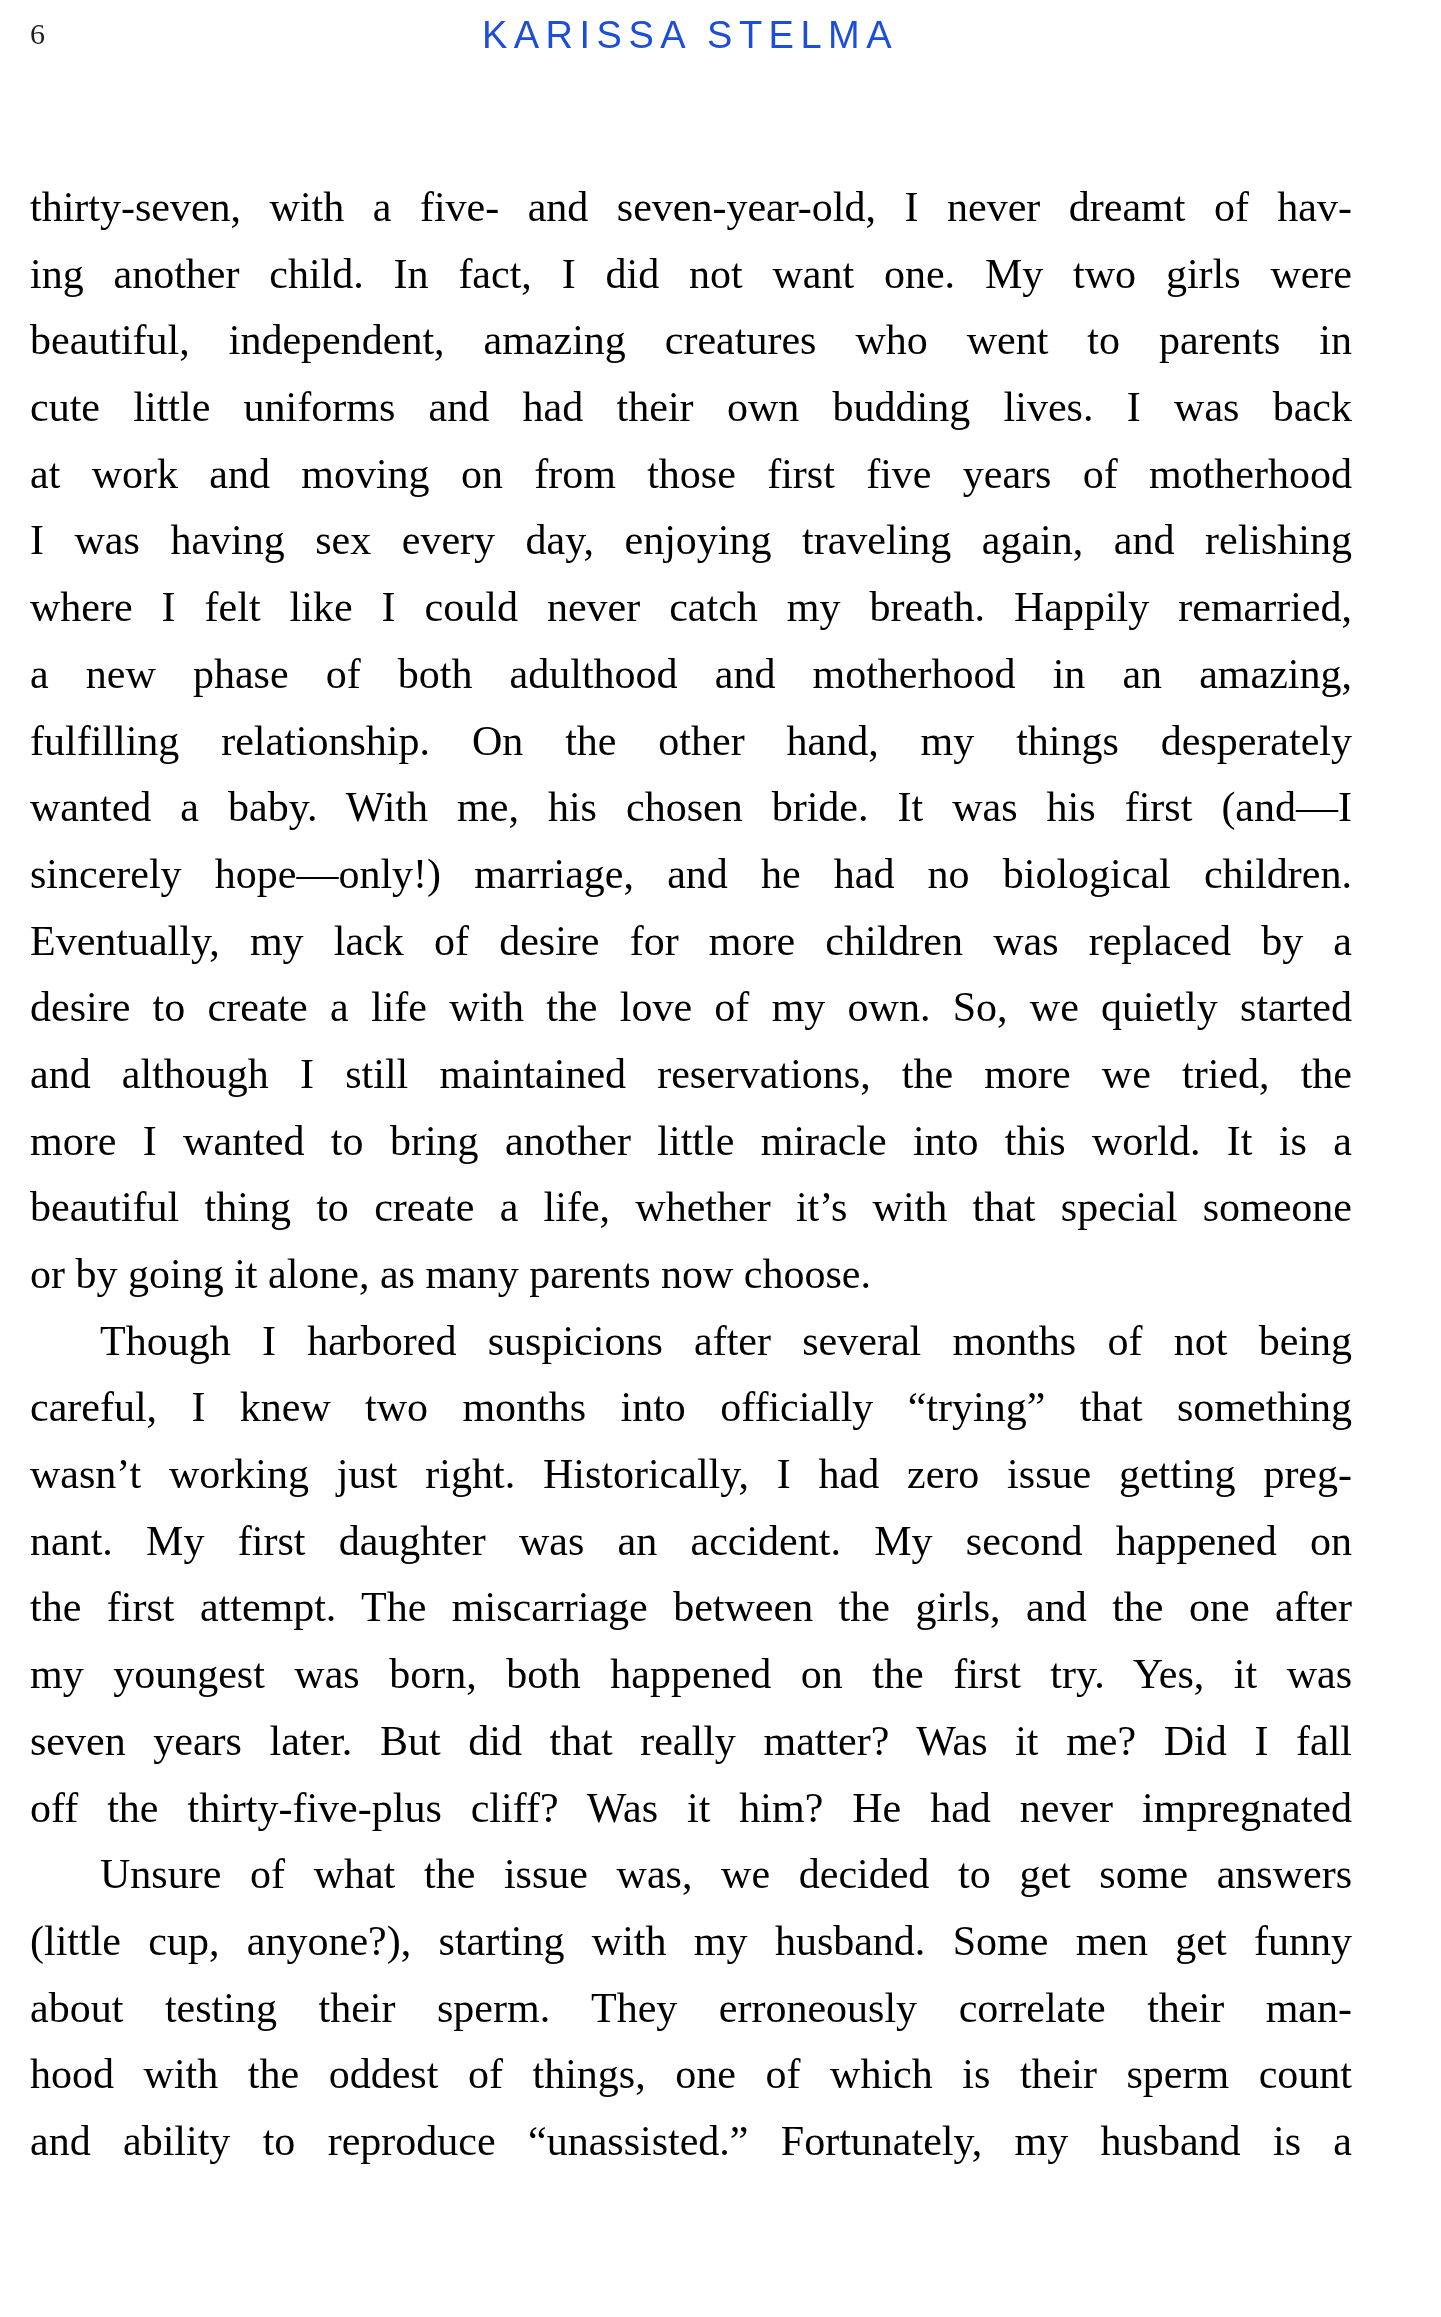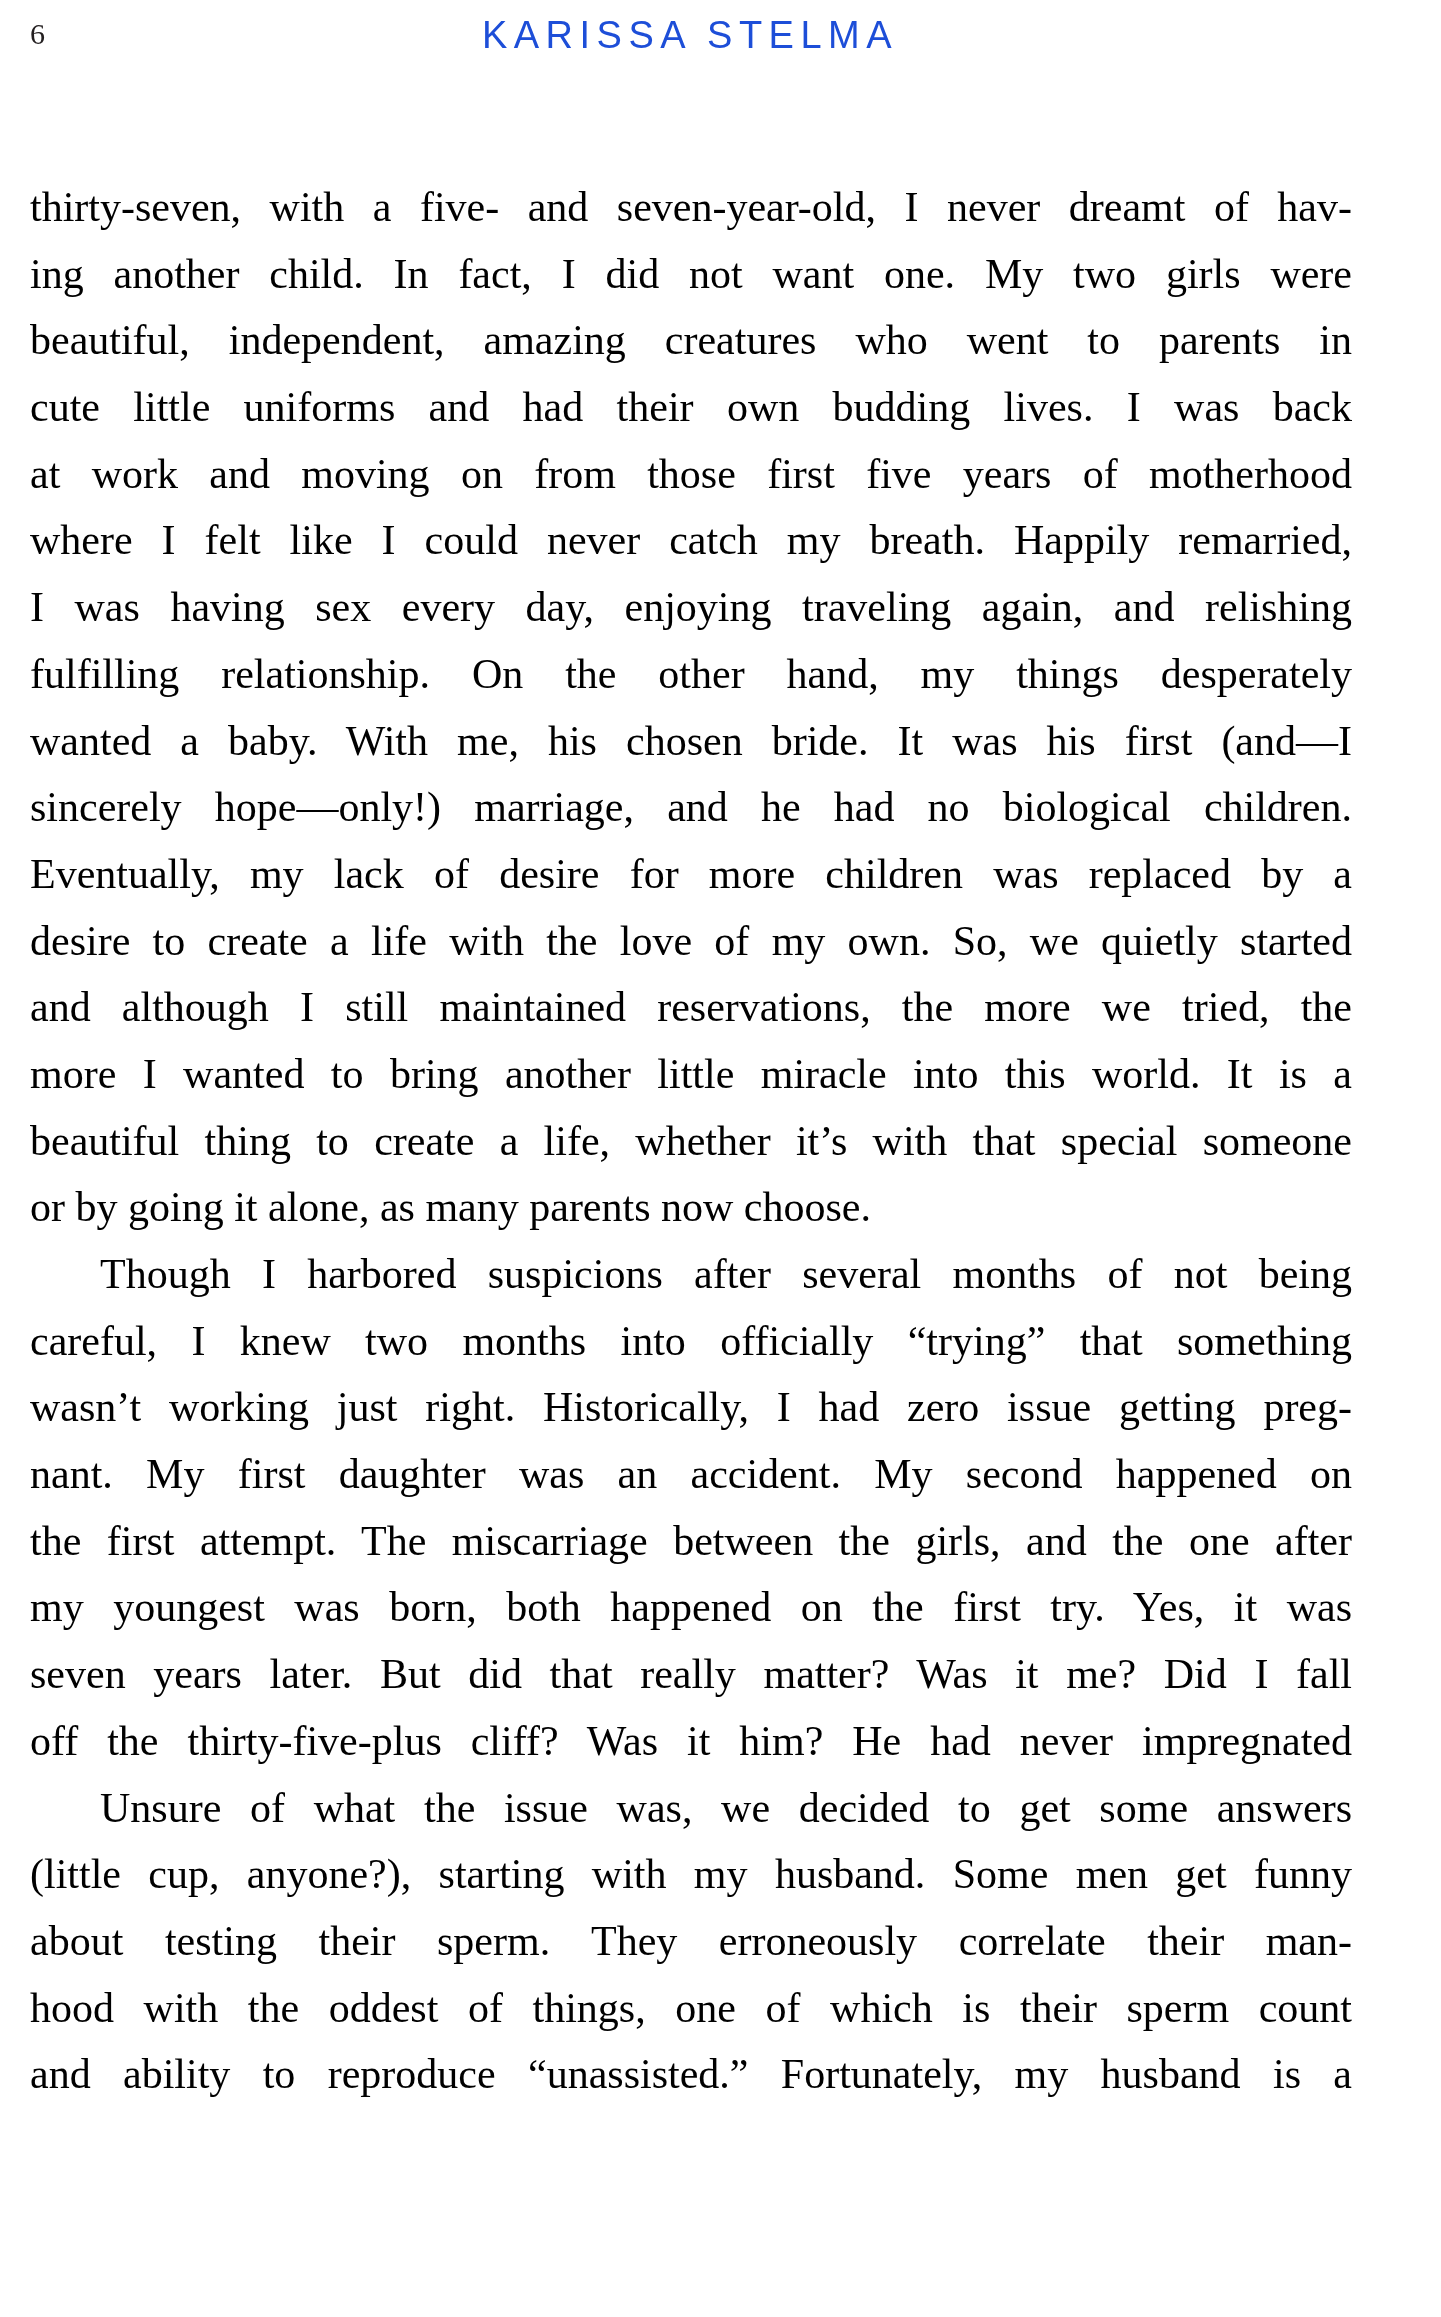--- a/index.html
+++ b/index.html
@@ -29,22 +29,23 @@
 
 <div class="page-number">6</div>
 <div class="running-head">KARISSA STELMA</div>
 
 <div class="body-text" id="body-text">
     <span class="line">thirty-seven, with a five- and seven-year-old, I never dreamt of hav-</span>
     <span class="line">ing another child. In fact, I did not want one. My two girls were</span>
     <span class="line">beautiful, independent, amazing creatures who went to parents in</span>
     <span class="line">cute little uniforms and had their own budding lives. I was back</span>
     <span class="line">at work and moving on from those first five years of motherhood</span>
+    <span class="line">I was having sex every day, enjoying traveling again, and relishing</span>
     <span class="line">where I felt like I could never catch my breath. Happily remarried,</span>
-    <span class="line">I was having sex every day, enjoying traveling again, and relishing</span>
+    <span class="line">a new phase of both adulthood and motherhood in an amazing,</span>
     <span class="line">fulfilling relationship. On the other hand, my things desperately</span>
     <span class="line">wanted a baby. With me, his chosen bride. It was his first (and—I</span>
     <span class="line">sincerely hope—only!) marriage, and he had no biological children.</span>
     <span class="line">Eventually, my lack of desire for more children was replaced by a</span>
     <span class="line">desire to create a life with the love of my own. So, we quietly started</span>
     <span class="line">and although I still maintained reservations, the more we tried, the</span>
     <span class="line">more I wanted to bring another little miracle into this world. It is a</span>
     <span class="line">beautiful thing to create a life, whether it’s with that special someone</span>
     <span class="line last">or by going it alone, as many parents now choose.</span>
     <span class="line indent">Though I harbored suspicions after several months of not being</span>

